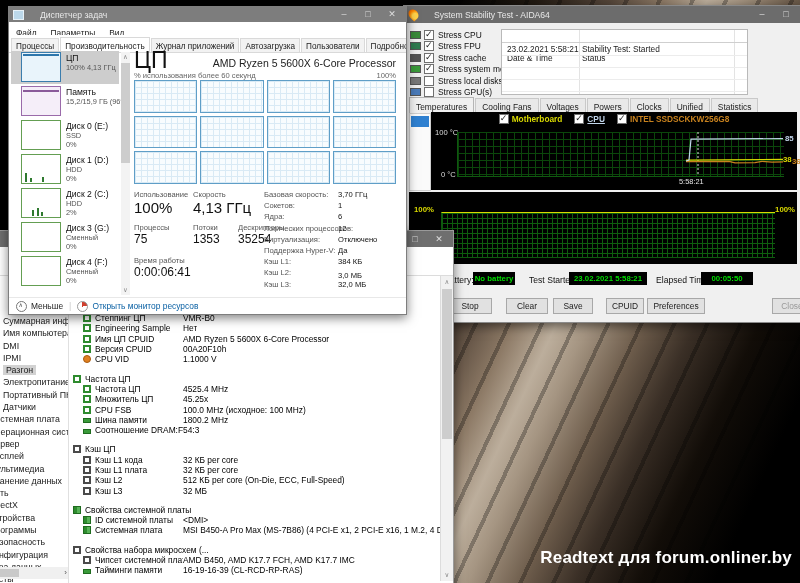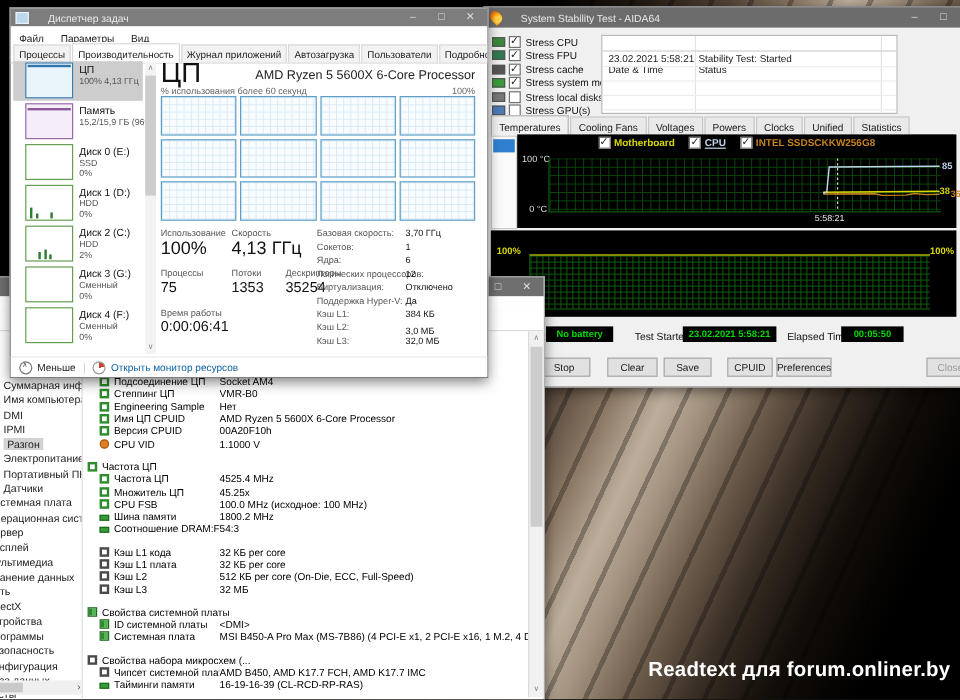--- a/index.html
+++ b/index.html
@@ -234,32 +234,32 @@
         <span class="temp-val" style="left: 352px; top: 43px; color: rgb(217, 217, 0);">38</span>
         <span class="temp-val" style="left: 361px; top: 45px; color: rgb(200, 130, 30);">36</span>
       </div>
     <div id="usage-graph">
       <span class="pct" style="left:5px">100%</span>
       <span class="pct" style="right:2px">100%</span>
       <div id="usage-plot"></div>
     </div>
     <div id="stab-status">
         <span class="stat-label" style="left: 40px;">Battery:</span>
-        <span class="stat-box" style="left: 51px; width: 56px;">No battery</span>
+        <span class="stat-box" style="left: 69px; width: 42px;">No battery</span>
         <span class="stat-label" style="left: 125px;">Test Started:</span>
         <span class="stat-box" style="left: 165px; width: 78px;">23.02.2021 5:58:21</span>
         <span class="stat-label" style="left: 252px;">Elapsed Time:</span>
         <span class="stat-box" style="left: 297px; width: 52px;">00:05:50</span>
       </div>
     <div id="stab-buttons">
         <span class="stab-btn" style="left: 44px; width: 44px;">Stop</span>
         <span class="stab-btn" style="left: 102px; width: 42px;">Clear</span>
         <span class="stab-btn" style="left: 149px; width: 40px;">Save</span>
         <span class="stab-btn" style="left: 202px; width: 38px;">CPUID</span>
-        <span class="stab-btn" style="left: 243px; width: 46px;">Preferences</span>
+        <span class="stab-btn" style="left: 243px; width: 58px;">Preferences</span>
         <span class="stab-btn disabled" style="left: 368px; width: 40px;">Close</span>
       </div>
   </section>
 
   <section class="win" id="aida-win">
     <div class="titlebar" id="aida-title">
       <span class="winbtns" id="aida-winbtns">
           <span class="winbtn">□</span>
           <span class="winbtn">✕</span>
         </span>
@@ -291,25 +291,20 @@
         <div class="tree-item" style="padding-left: 22px;">Тесты</div>
       </div>
     <div id="tree-hscroll">
       <div class="hthumb"></div>
       <div class="harrow">›</div>
     </div>
     <div id="aida-divider"></div>
     <div id="aida-info">
         <div class="info-row item">
           <span class="ic cpu"></span>
-          <span class="info-label">Подсоединение ЦП</span>
-          <span class="info-value">Socket AM4</span>
-        </div>
-        <div class="info-row item">
-          <span class="ic cpu"></span>
           <span class="info-label">Степпинг ЦП</span>
           <span class="info-value">VMR-B0</span>
         </div>
         <div class="info-row item">
           <span class="ic cpu"></span>
           <span class="info-label">Engineering Sample</span>
           <span class="info-value">Нет</span>
         </div>
         <div class="info-row item">
           <span class="ic cpu"></span>
@@ -350,20 +345,24 @@
           <span class="ic ram"></span>
           <span class="info-label">Шина памяти</span>
           <span class="info-value">1800.2 MHz</span>
         </div>
         <div class="info-row item">
           <span class="ic ram"></span>
           <span class="info-label">Соотношение DRAM:FSB</span>
           <span class="info-value">54:3</span>
         </div>
         <div class="info-row blank"></div>
+        <div class="info-row section">
+          <span class="ic cache"></span>
+          <span class="info-label">Кэш ЦП</span>
+        </div>
         <div class="info-row item">
           <span class="ic cache"></span>
           <span class="info-label">Кэш L1 кода</span>
           <span class="info-value">32 КБ per core</span>
         </div>
         <div class="info-row item">
           <span class="ic cache"></span>
           <span class="info-label">Кэш L1 плата</span>
           <span class="info-value">32 КБ per core</span>
         </div>

